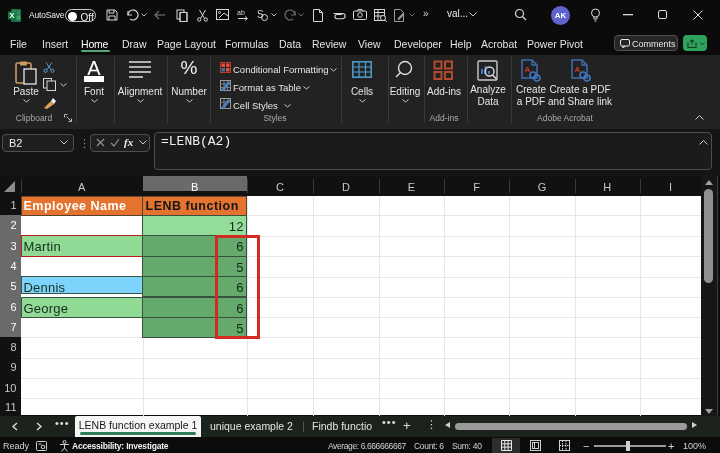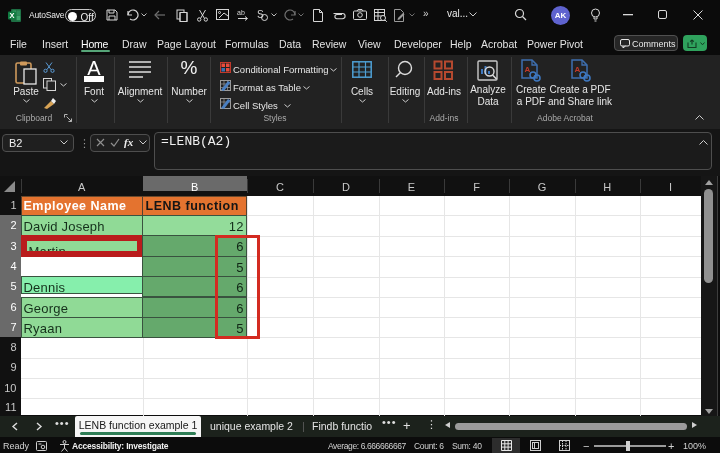--- a/index.html
+++ b/index.html
@@ -464,25 +464,23 @@
     <div class="rn" style="position:absolute;right:4px;top:3.9px;font-size:11px;color:#fff">2</div>
     <div class="rn" style="position:absolute;right:4px;top:24.3px;font-size:11px;color:#fff">3</div>
     <div class="rn" style="position:absolute;right:4px;top:44.7px;font-size:11px;color:#fff">4</div>
     <div class="rn" style="position:absolute;right:4px;top:65.1px;font-size:11px;color:#fff">5</div>
     <div class="rn" style="position:absolute;right:4px;top:85.5px;font-size:11px;color:#fff">6</div>
     <div class="rn" style="position:absolute;right:4px;top:105.9px;font-size:11px;color:#fff">7</div>
   </div>
 
   <div class="cell" style="left:20.5px;top:19.6px;width:122.5px;height:20.3px;background:#e4732f;border:1px solid #54412e;border-top-color:#6b4a2c;color:#fff;font-weight:bold;font-size:12.5px;letter-spacing:0.5px;padding:2.5px 0 0 2px">Employee Name</div>
   <div class="cell" style="left:142px;top:19.6px;width:105.2px;height:20.3px;background:#e4732f;border:1px solid #54412e;border-top-color:#6b4a2c;color:#151515;font-weight:bold;font-size:12.5px;letter-spacing:0.5px;padding:2.5px 0 0 2.5px">LENB function</div>
-  <div class="cell" style="left:20.5px;top:38.9px;width:122.5px;height:21.4px;background:#90da96;border:1px solid #3a5340;color:#15301b;padding:3px 0 0 2px">David Joseph</div>
-  <div class="cell" style="left:20.5px;top:59.3px;width:122.5px;height:21.4px;background:#90da96;border:6px solid #b91c1c;color:#15301b;padding:3px 0 0 2px">Martin</div>
-  <div class="cell" style="left:20.5px;top:100.1px;width:122.5px;height:18px;background:#86efac;border:1px solid #3a5340;color:#15301b;padding:3px 0 12px 2px">Dennis</div>
+  <div class="cell" style="left:20.5px;top:59.3px;width:122.5px;height:21.4px;background:#90da96;border:1px solid #b91c1c;color:#15301b;padding:3px 0 0 2px">Martin</div>
+  <div class="cell" style="left:20.5px;top:100.1px;width:122.5px;height:18px;background:#7dd3fc;border:1px solid #3a5340;color:#15301b;padding:3px 0 12px 2px">Dennis</div>
   <div class="cell" style="left:20.5px;top:120.5px;width:122.5px;height:21.4px;background:#90da96;border:1px solid #3a5340;color:#15301b;padding:3px 0 0 2px">George</div>
-  <div class="cell" style="left:20.5px;top:140.9px;width:122.5px;height:20.9px;background:#90da96;border:1px solid #3a5340;color:#15301b;padding:3px 0 0 2px">Ryaan</div>
   <div class="cell" style="left:142px;top:38.9px;width:105.2px;height:21.4px;background:#93dc9a;border:1px solid #3a5340;color:#15301b;text-align:right;padding:3px 2.5px 0 0">12</div>
   <div class="cell" style="left:142px;top:59.3px;width:105.2px;height:21.4px;background:#65a96c;border:1px solid #39523f;color:#112616;text-align:right;padding:3px 2.5px 0 0">6</div>
   <div class="cell" style="left:142px;top:79.7px;width:105.2px;height:21.4px;background:#65a96c;border:1px solid #39523f;color:#112616;text-align:right;padding:3px 2.5px 0 0">5</div>
   <div class="cell" style="left:142px;top:100.1px;width:105.2px;height:21.4px;background:#65a96c;border:1px solid #39523f;color:#112616;text-align:right;padding:3px 2.5px 0 0">6</div>
   <div class="cell" style="left:142px;top:120.5px;width:105.2px;height:21.4px;background:#65a96c;border:1px solid #39523f;color:#112616;text-align:right;padding:3px 2.5px 0 0">6</div>
   <div class="cell" style="left:142px;top:140.9px;width:105.2px;height:20.9px;background:#65a96c;border:1px solid #39523f;color:#112616;text-align:right;padding:3px 2.5px 0 0">5</div>
   <div id="redbox"></div>
 
   <div class="ab" style="left:716.5px;top:0;width:1px;height:239.5px;background:#3d3d3d"></div>
   <div id="vsb">

